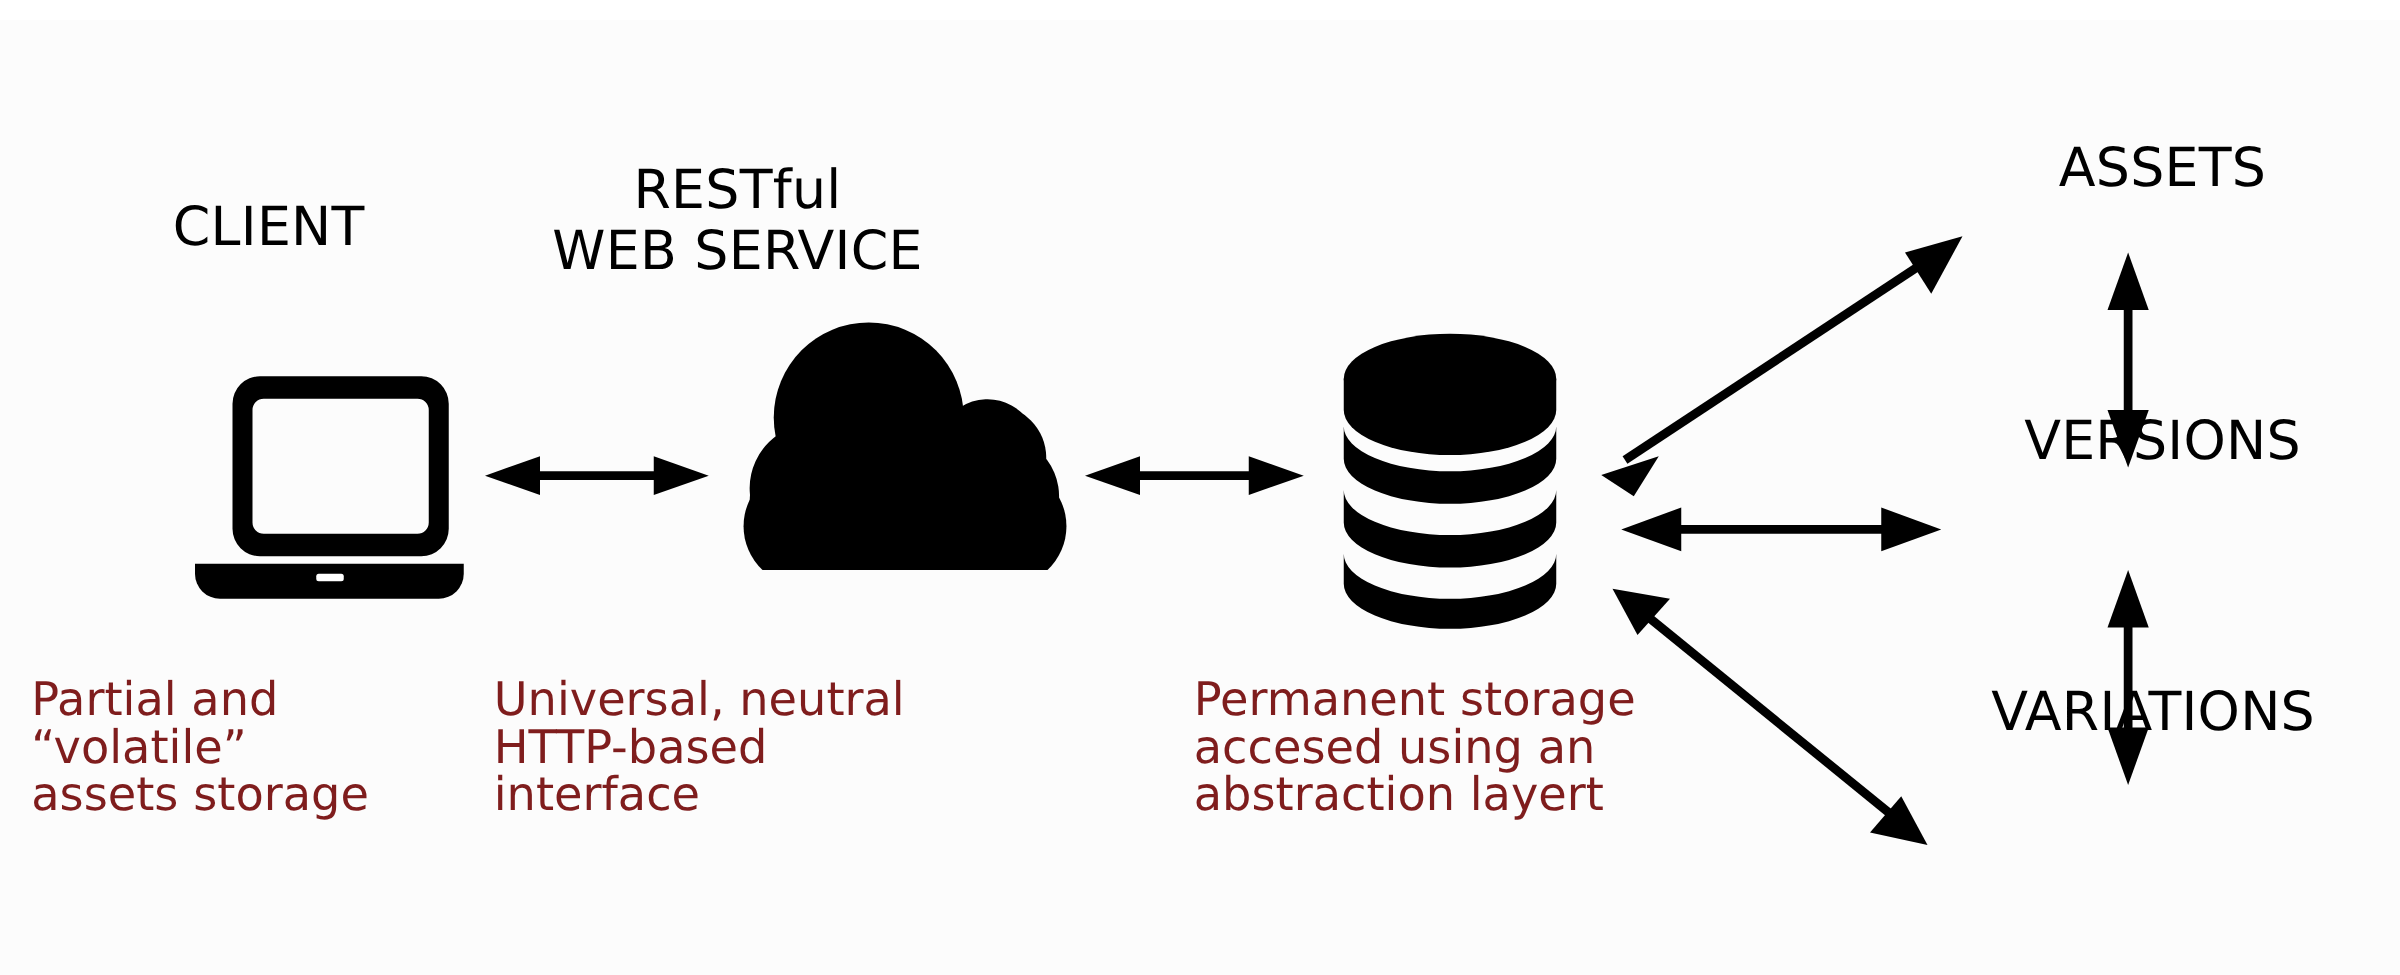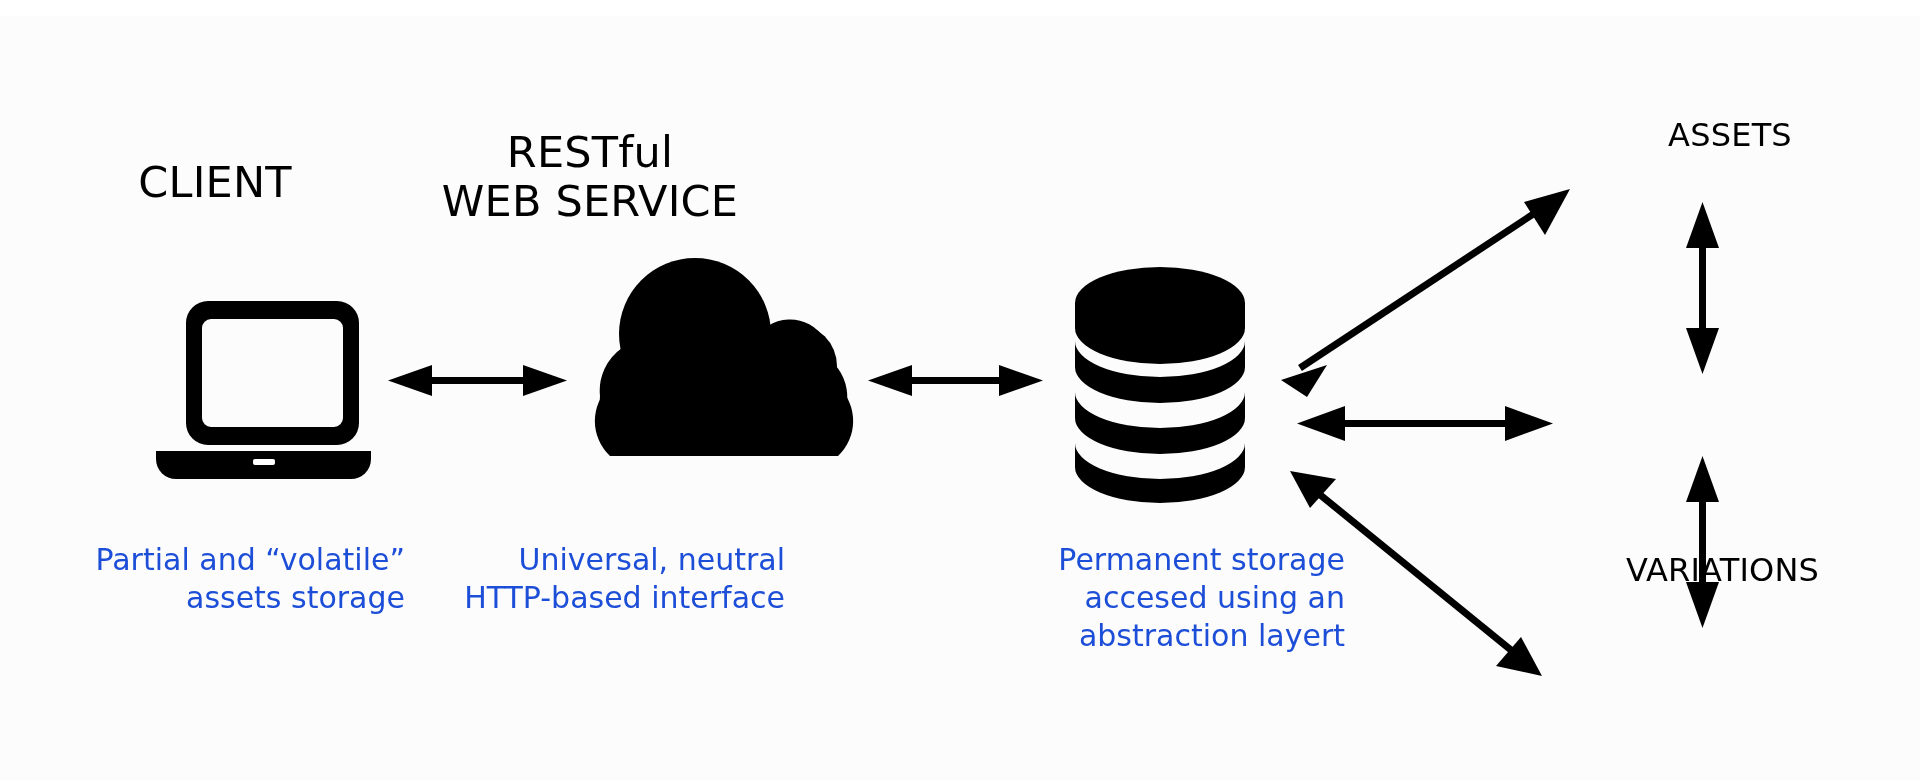--- a/index.html
+++ b/index.html
@@ -32,32 +32,32 @@
     text-align: center;
     color: #000000;
     font-size: 43px;
     line-height: 49px;
     font-weight: 400;
     letter-spacing: 0.2px;
     white-space: pre-line;
   }
   .node-caption {
     position: absolute;
-    text-align: right;
-    color: #1d4ed8;
-    font-size: 30px;
+    text-align: left;
+    color: #7f1d1d;
+    font-size: 37px;
     line-height: 38px;
     font-weight: 400;
     white-space: pre-line;
   }
   .right-label {
     position: absolute;
     text-align: center;
     color: #000000;
-    font-size: 32px;
+    font-size: 43px;
     line-height: 49px;
     font-weight: 400;
     letter-spacing: 0.2px;
     white-space: nowrap;
   }
   
   #client-title   { left: 40px;   top: 142px;  width: 350px; }
   #client-caption { left: 25px;   top: 525px;  width: 380px; }
   #service-title  { left: 400px;  top: 112px;   width: 380px; }
   #service-caption{ left: 395px;  top: 525px;  width: 390px; }
@@ -183,16 +183,17 @@
   <div class="node-caption" id="service-caption">Universal, neutral
 HTTP-based interface</div>
 
 
   <div class="node-caption" id="storage-caption">Permanent storage
 accesed using an
 abstraction layert</div>
 
   <div class="right-label" id="assets-label">ASSETS</div>
 
+  <div class="right-label" id="versions-label">VERSIONS</div>
 
   <div class="right-label" id="variations-label">VARIATIONS</div>
 
 </div>
 
 </body></html>

